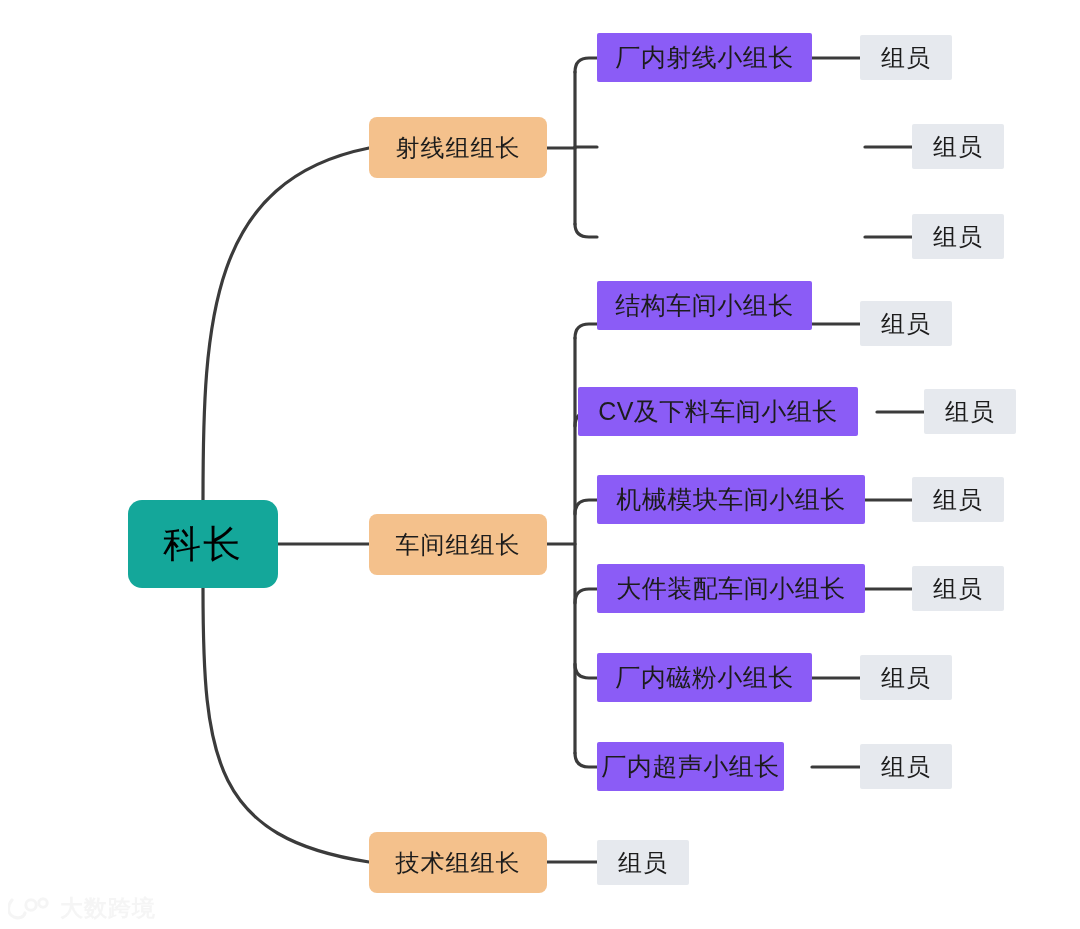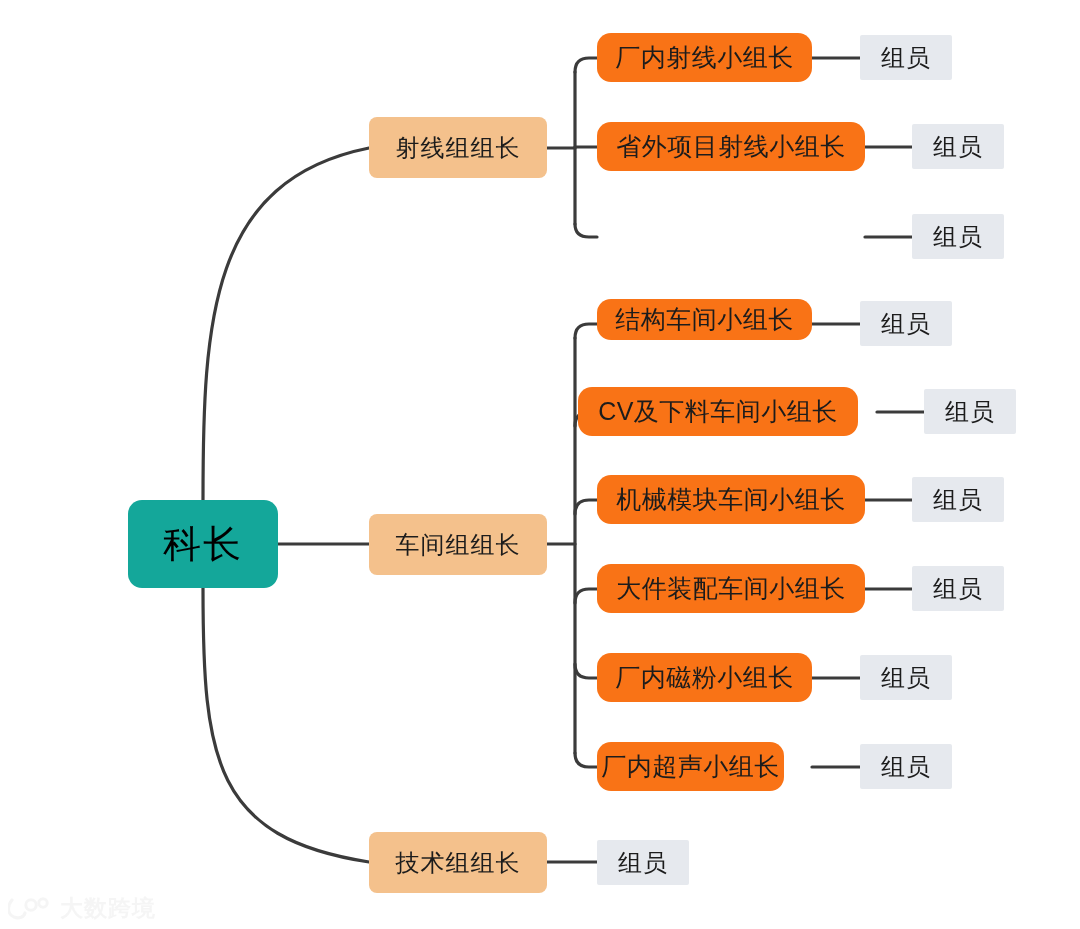--- a/index.html
+++ b/index.html
@@ -43,23 +43,23 @@
     letter-spacing: 2px;
     font-weight: 400;
   }
   .node-group {
     background: #f4c18c;
     border-radius: 8px;
     font-size: 24px;
     letter-spacing: 1px;
   }
   .node-team {
-    background: #f97316;
+    background: #8b5cf6;
     font-size: 25px;
-    border-radius: 14px;
+    border-radius: 2px;
     letter-spacing: 0.5px;
   }
   .node-member {
     background: #e6e9ee;
     font-size: 24px;
     border-radius: 2px;
     letter-spacing: 1px;
   }
   #watermark {
     position: absolute;
@@ -131,36 +131,33 @@
     <span>射线组组长</span>
   </div>
 
   <div class="node node-team" style="left:597px; top:33px; width:215px; height:49px;">
     <span>厂内射线小组长</span>
   </div>
   <div class="node node-member" style="left:860px; top:35px; width:92px; height:45px;">
     <span>组员</span>
   </div>
 
-  <div class="node node-team" style="left:597px; top:122px; width:268px; height:49px;">
-    <span>省外项目射线小组长</span>
-  </div>
   <div class="node node-member" style="left:912px; top:124px; width:92px; height:45px;">
     <span>组员</span>
   </div>
 
   <div class="node node-member" style="left:912px; top:214px; width:92px; height:45px;">
     <span>组员</span>
   </div>
 
   <div class="node node-group" style="left:369px; top:514px; width:178px; height:61px;">
     <span>车间组组长</span>
   </div>
 
-  <div class="node node-team" style="left:597px; top:299px; width:215px; height:41px;">
+  <div class="node node-team" style="left:597px; top:281px; width:215px; height:49px;">
     <span>结构车间小组长</span>
   </div>
   <div class="node node-member" style="left:860px; top:301px; width:92px; height:45px;">
     <span>组员</span>
   </div>
 
   <div class="node node-team" style="left:578px; top:387px; width:280px; height:49px;">
     <span>CV及下料车间小组长</span>
   </div>
   <div class="node node-member" style="left:924px; top:389px; width:92px; height:45px;">

